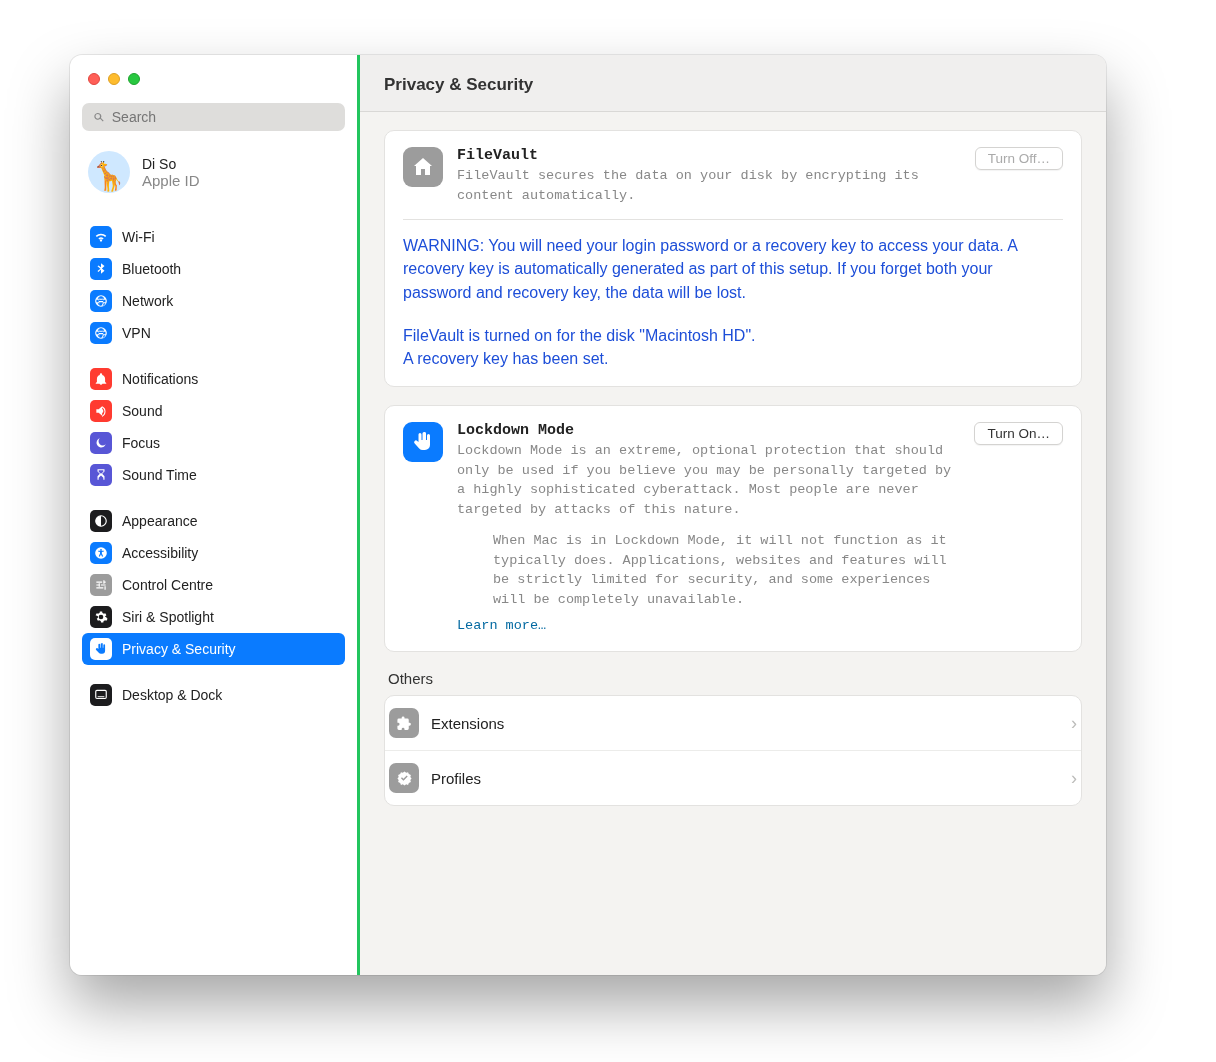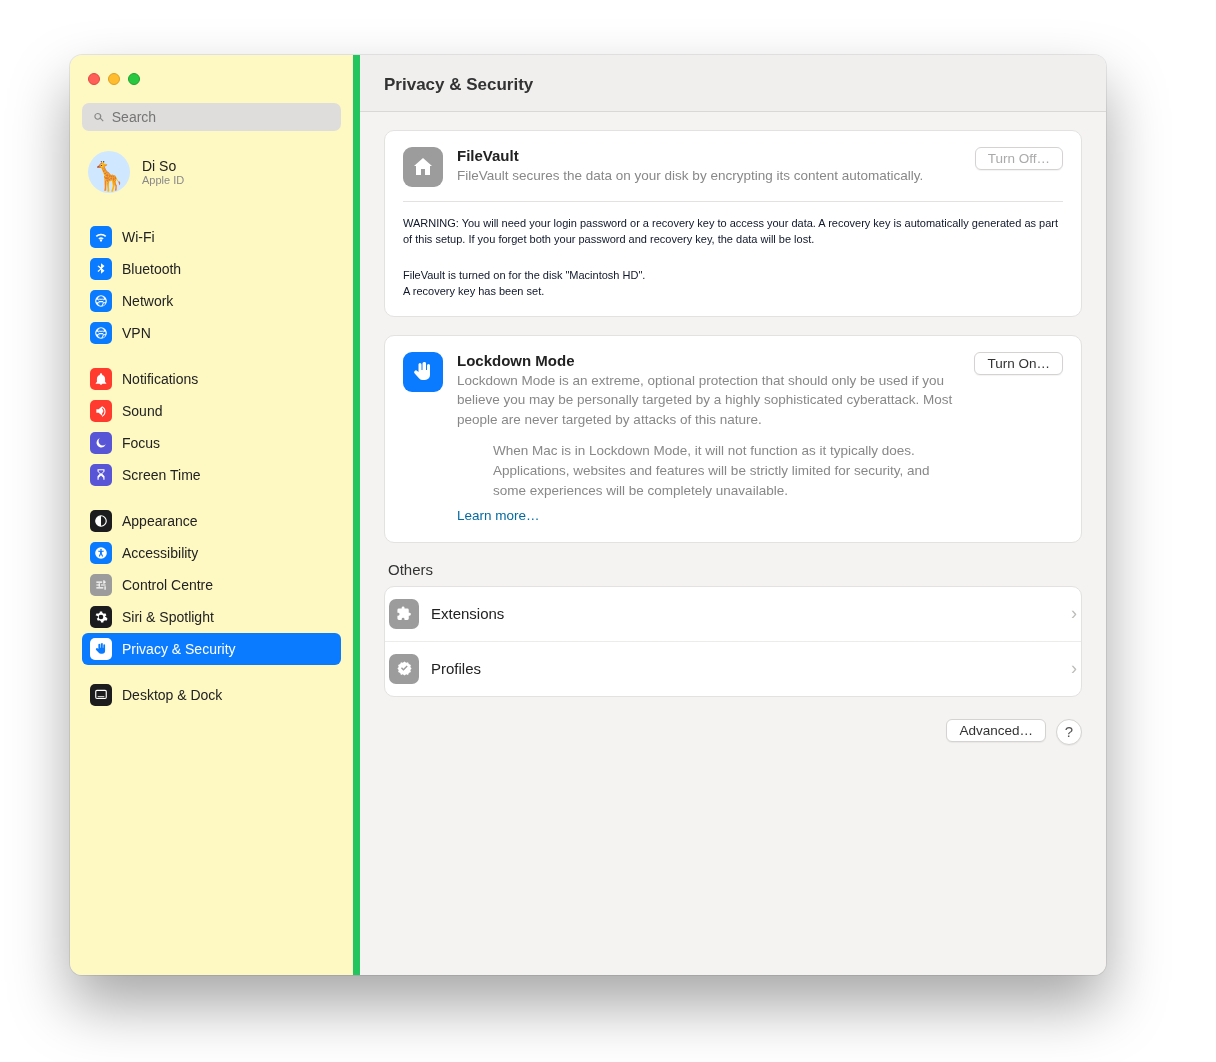--- a/index.html
+++ b/index.html
@@ -16,22 +16,22 @@
     background: #edecea;
     border-radius: 12px;
     overflow: hidden;
     display: flex;
     box-shadow: 0 30px 60px rgba(0,0,0,.35), 0 0 0 1px rgba(0,0,0,.08);
   }
   
   .sidebar {
     width: 290px;
     min-width: 290px;
-    background: #fef9c3;
-    border-right: 7px solid #22c55e;
+    background: #ffffff;
+    border-right: 3px solid #22c55e;
     padding: 16px 12px 12px 12px;
     overflow-y: auto;
   }
   .traffic { display: flex; gap: 8px; margin: 2px 0 18px 6px; }
   .traffic span { width: 12px; height: 12px; border-radius: 50%; }
   .t-red { background:#ff5f57; border:1px solid #e24640;}
   .t-yel { background:#febc2e; border:1px solid #dea023;}
   .t-grn { background:#28c840; border:1px solid #1fa32f;}
   .search {
     display: flex; align-items: center;
@@ -49,21 +49,21 @@
     display:flex; align-items:center; gap:12px;
     padding: 6px 6px 14px 6px;
   }
   .avatar {
     width: 42px; height: 42px; border-radius:50%;
     background: #cfe8ff;
     display:flex; align-items:flex-end; justify-content:center;
     overflow:hidden; font-size:28px;
   }
   .account-name { font-size:14px; font-weight:500; color:#222;}
-  .account-sub  { font-size:11px; color:#888;}
+  .account-sub  { font-size:15px; color:#888;}
   .group { margin-top: 14px; }
   .item {
     display:flex; align-items:center; gap:10px;
     padding: 5px 8px;
     border-radius: 6px;
     font-size: 14px;
     color:#222;
     cursor: pointer;
   }
   .item.selected { background:#0a7bff; color:#fff; }
@@ -89,34 +89,34 @@
     padding:16px 18px;
     margin-bottom:18px;
   }
   .row-head { display:flex; gap:14px; }
   .row-head .big-ic {
     width:40px; height:40px; border-radius:9px;
     display:flex; align-items:center; justify-content:center;
     flex-shrink:0;
   }
   .big-ic svg { width:24px; height:24px; fill:#fff;}
-  .row-text { flex:1; }
+  .row-text { flex:1;font-family:Liberation Mono, monospace; }
   .row-title { font-size:15px; font-weight:600; color:#222; margin-bottom:2px;}
   .row-desc { font-size:13.5px; color:#888; line-height:1.45;}
   .row-desc .para { margin-top:12px;margin-left:36px; }
   .link { color:#0369a1; cursor:pointer; }
   .btn {
     background:#fff; border:1px solid #d4d3d1; border-radius:6px;
     padding:3px 12px; font-size:13.5px; color:#333;
     box-shadow:0 1px 1px rgba(0,0,0,.05);
     white-space:nowrap; cursor:pointer; align-self:flex-start;
   }
   .btn.dim { color:#aaa; }
   hr.sep { border:none; border-top:1px solid #e3e2e0; margin:14px 0; }
-  .warn { font-size:11px; color:#0f172a; line-height:1.45;}
+  .warn { font-size:16px; color:#1d4ed8; line-height:1.45;}
   .section-label { font-size:15px; font-weight:400; color:#333; margin:10px 0 8px 4px;}
   .list {
     background:#fff;
     border:1px solid #e3e2e0;
     border-radius:10px;
     overflow:hidden;
   }
   .list-row {
     display:flex; align-items:center; gap:12px;
     padding:12px 4px;
@@ -283,21 +283,21 @@
               </svg>
             </div>
             <span>Focus</span>
           </div>
           <div class="item">
             <div class="ic" style="background: rgb(88, 86, 214);">
               <svg>
                 <use href="#i-hourglass"></use>
               </svg>
             </div>
-            <span>Screen Time</span>
+            <span>Sound Time</span>
           </div>
         </div>
         <div class="group">
           <div class="item">
             <div class="ic" style="background: rgb(28, 28, 30);">
               <svg>
                 <use href="#i-appearance"></use>
               </svg>
             </div>
             <span>Appearance</span>
@@ -409,20 +409,16 @@
           <div class="list-ic">
               <svg>
                 <use href="#i-check-badge"></use>
               </svg>
             </div>
           <span>Profiles</span>
           <span class="chev">›</span>
         </div>
       </div>
 
-      <div class="footer">
-        <button class="btn">Advanced…</button>
-        <div class="help">?</div>
-      </div>
 
     </div>
   </div>
 </div>
 
 </body></html>

